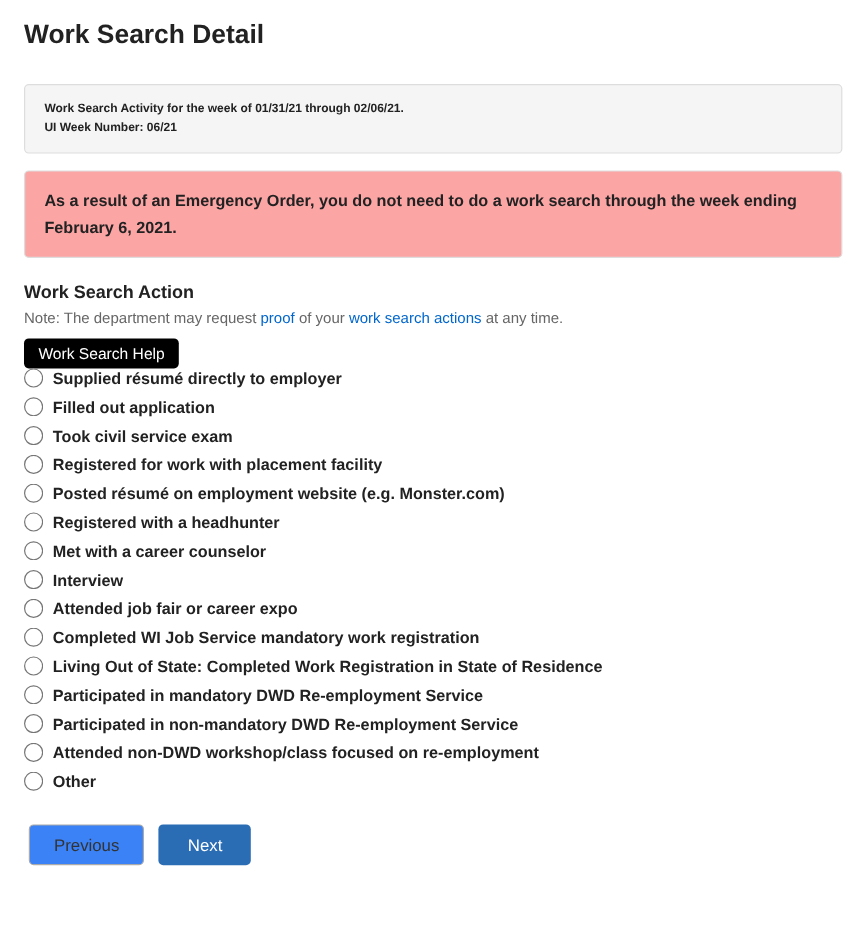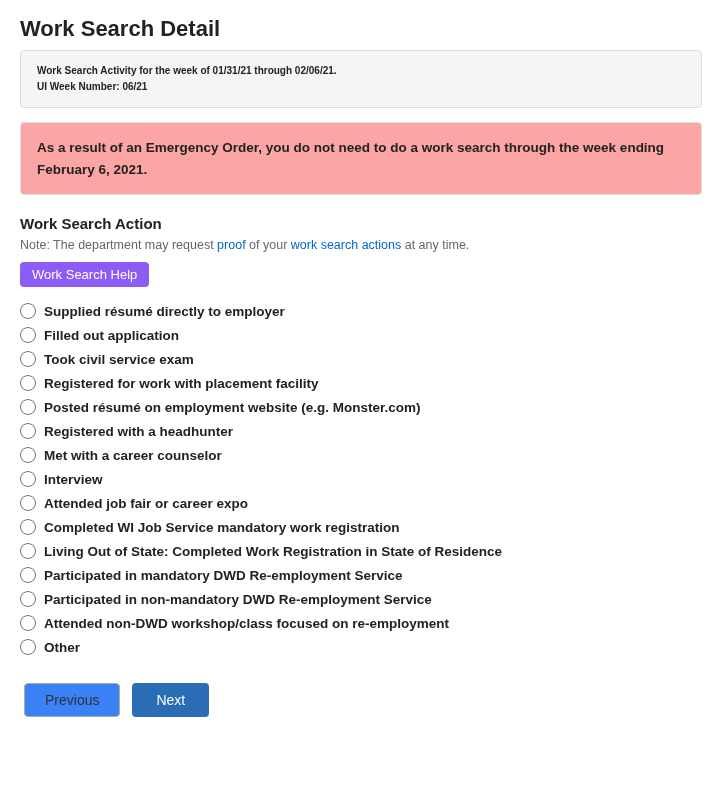--- a/index.html
+++ b/index.html
@@ -15,21 +15,21 @@
       background: #fff;
       width: 722px;
       min-height: 788px;
       padding: 16px 20px;
     }
 
     h1 {
       font-size: 22px;
       font-weight: bold;
       color: #222;
-      margin-bottom: 8px;
+      margin-bottom: 28px;
     }
 
     .info-box {
       background: #f5f5f5;
       border: 1px solid #ddd;
       border-radius: 4px;
       padding: 12px 16px;
       margin-bottom: 14px;
     }
 
@@ -67,28 +67,27 @@
       color: #666;
       margin-bottom: 10px;
     }
 
     .note-text a {
       color: #0066cc;
       text-decoration: none;
     }
 
     .help-button {
-      background: #8b5cf6;
+      background: #000000;
       color: #fff;
       border: none;
       border-radius: 4px;
       padding: 5px 12px;
       font-size: 13px;
       cursor: pointer;
-      margin-bottom: 16px;
       display: inline-block;
     }
 
     .radio-list {
       list-style: none;
       padding: 0;
       margin: 0;
     }
 
     .radio-list li {

